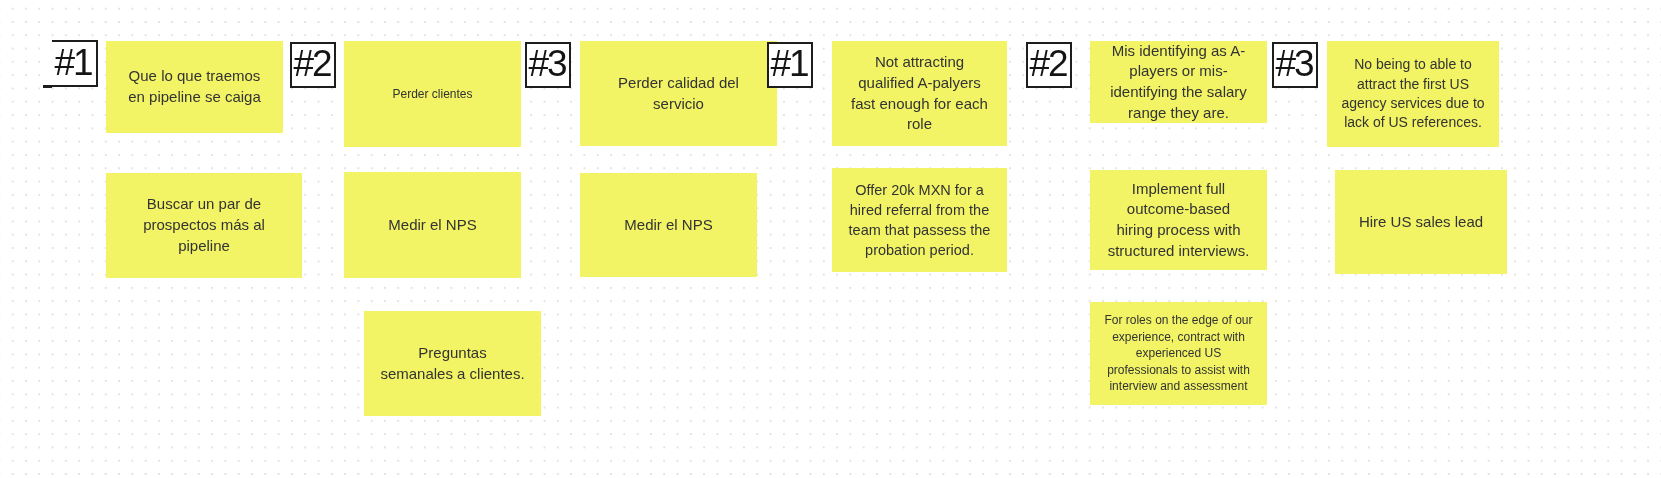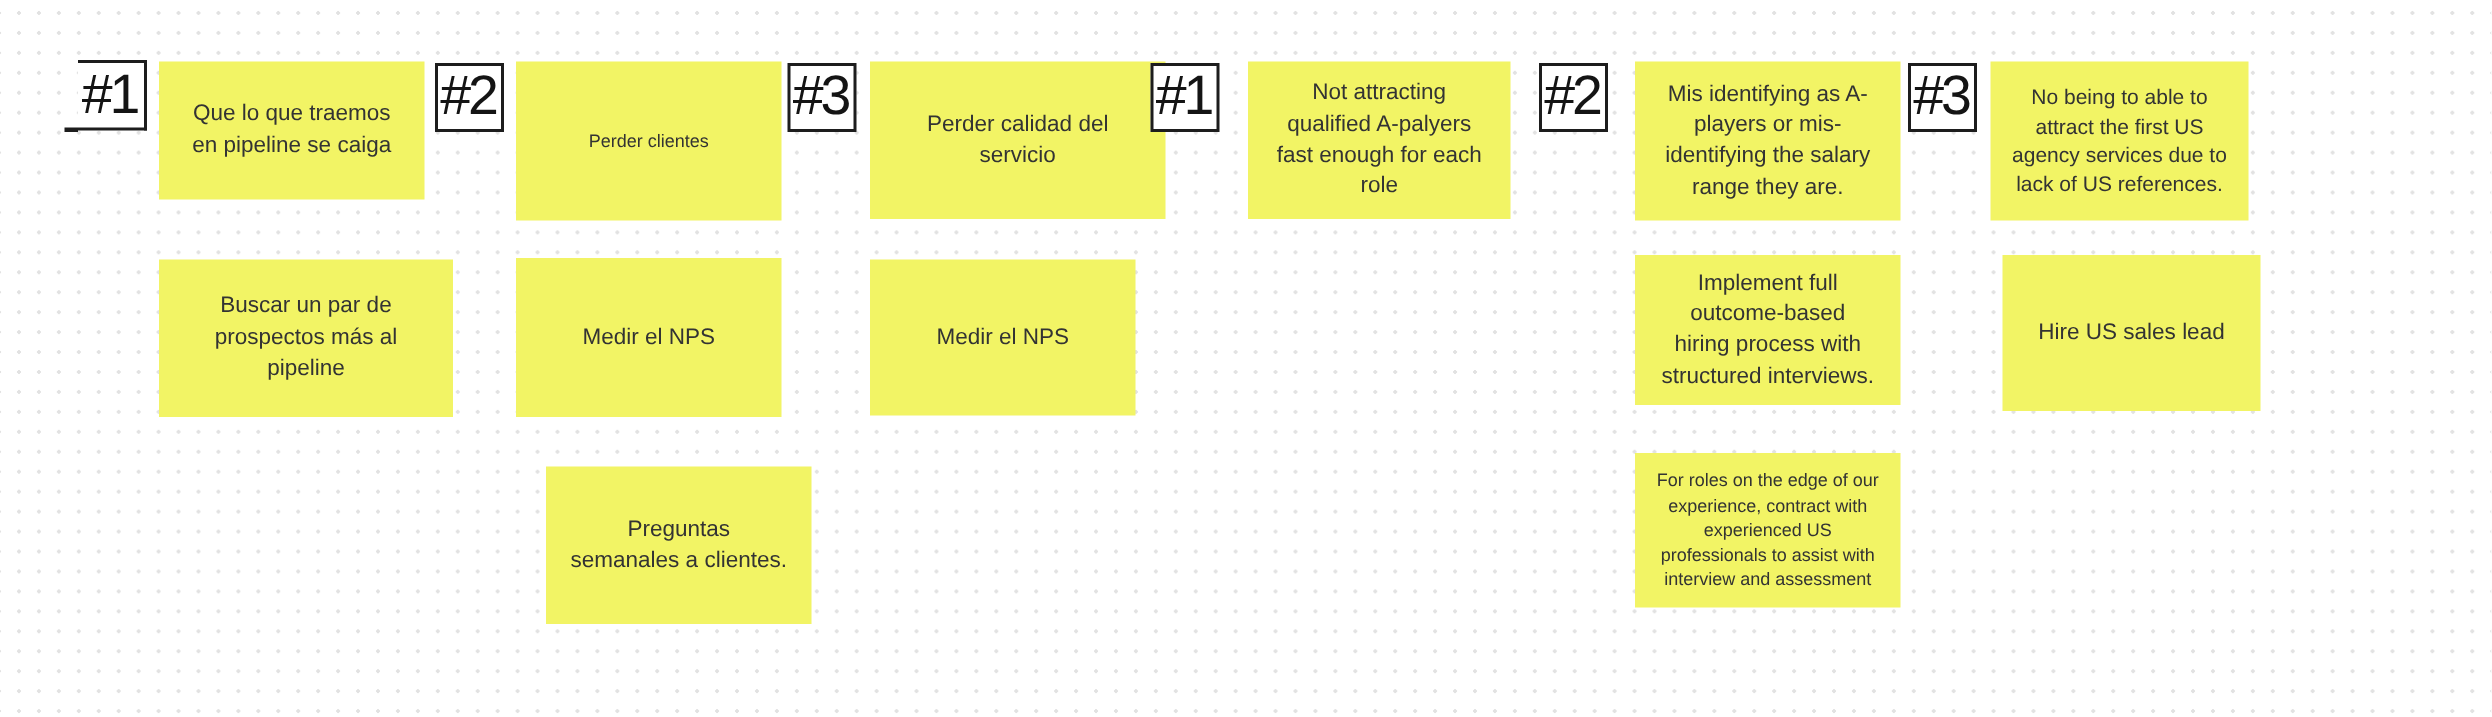--- a/index.html
+++ b/index.html
@@ -86,22 +86,28 @@
     <div class="note" style="left: 580px; top: 173px; width: 177px; height: 104px; background: rgb(242, 244, 101);">
       <div class="note-text" style="font-size: 15px; color: rgb(51, 51, 51);">Medir el NPS</div>
     </div>
     <div class="frame-label" style="left: 767px; top: 42px; width: 46px; height: 46px; border-color: rgb(29, 29, 29);">#1</div>
     <div class="note" style="left: 832px; top: 41px; width: 175px; height: 105px; background: rgb(242, 244, 101);">
       <div class="note-text" style="font-size: 15px; color: rgb(51, 51, 51);">Not attracting
 qualified A-palyers
 fast enough for each
 role</div>
     </div>
+    <div class="note" style="left: 832px; top: 168px; width: 175px; height: 104px; background: rgb(242, 244, 101);">
+      <div class="note-text" style="font-size: 14.5px; color: rgb(51, 51, 51);">Offer 20k MXN for a
+hired referral from the
+team that passess the
+probation period.</div>
+    </div>
     <div class="frame-label" style="left: 1026px; top: 42px; width: 46px; height: 46px; border-color: rgb(29, 29, 29);">#2</div>
-    <div class="note" style="left: 1090px; top: 41px; width: 177px; height: 106px; background: rgb(242, 244, 101);">
+    <div class="note" style="left: 1090px; top: 41px; width: 177px; height: 82px; background: rgb(242, 244, 101);">
       <div class="note-text" style="font-size: 15px; color: rgb(51, 51, 51);">Mis identifying as A-
 players or mis-
 identifying the salary
 range they are.</div>
     </div>
     <div class="note" style="left: 1090px; top: 170px; width: 177px; height: 100px; background: rgb(242, 244, 101);">
       <div class="note-text" style="font-size: 15px; color: rgb(51, 51, 51);">Implement full
 outcome-based
 hiring process with
 structured interviews.</div>

